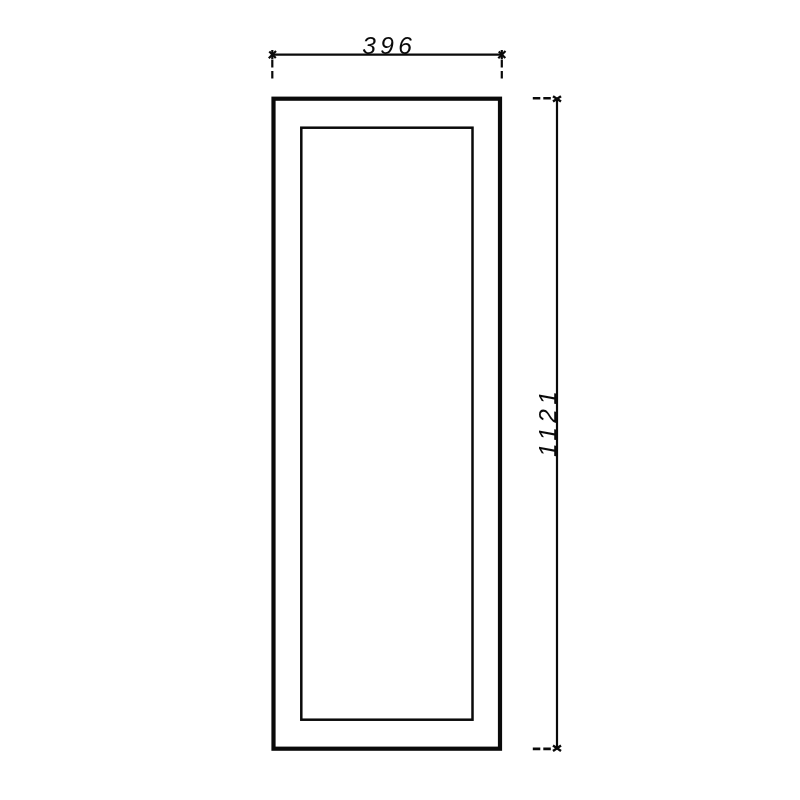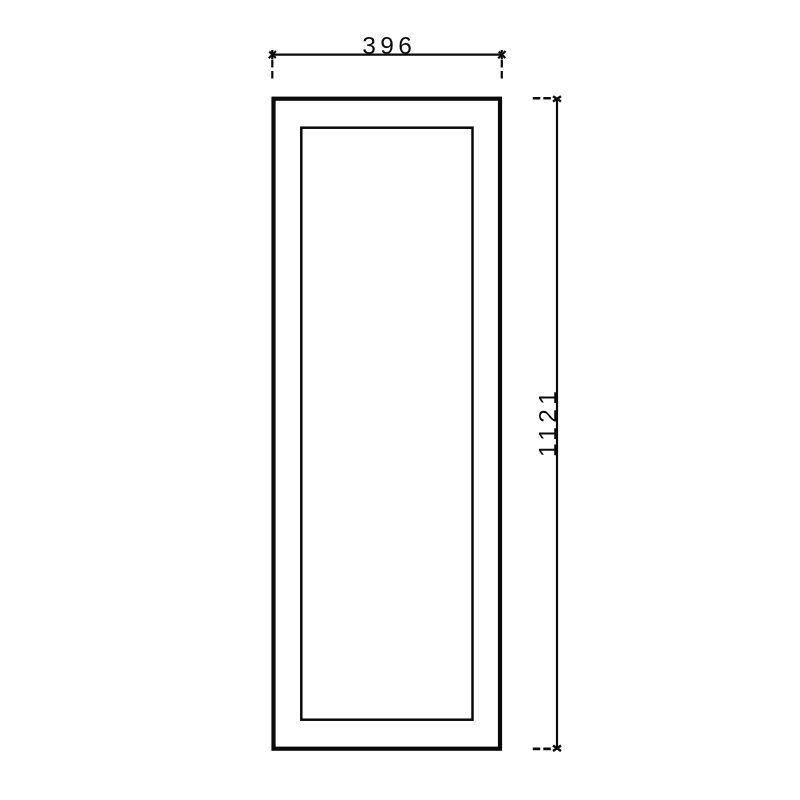--- a/index.html
+++ b/index.html
@@ -1,16 +1,16 @@
 <!DOCTYPE html>
 <html><head>
 <meta charset="utf-8">
 <style>
   html,body{margin:0;padding:0;background:#ffffff;}
-  .page{width:640px;height:800px;position:relative;background:#ffffff;overflow:hidden;}
+  .page{width:640px;height:800px;position:relative;background:#ffffff;overflow:hidden;font-style:italic;}
   svg{display:block;}
   text{font-family:"Liberation Sans",sans-serif;fill:#0a0a0a;}
 </style>
 </head>
 <body>
 <div class="page">
 <svg width="800" height="800" viewBox="0 0 800 800">
 
   <rect x="0" y="0" width="800" height="800" fill="#ffffff"></rect>
 

